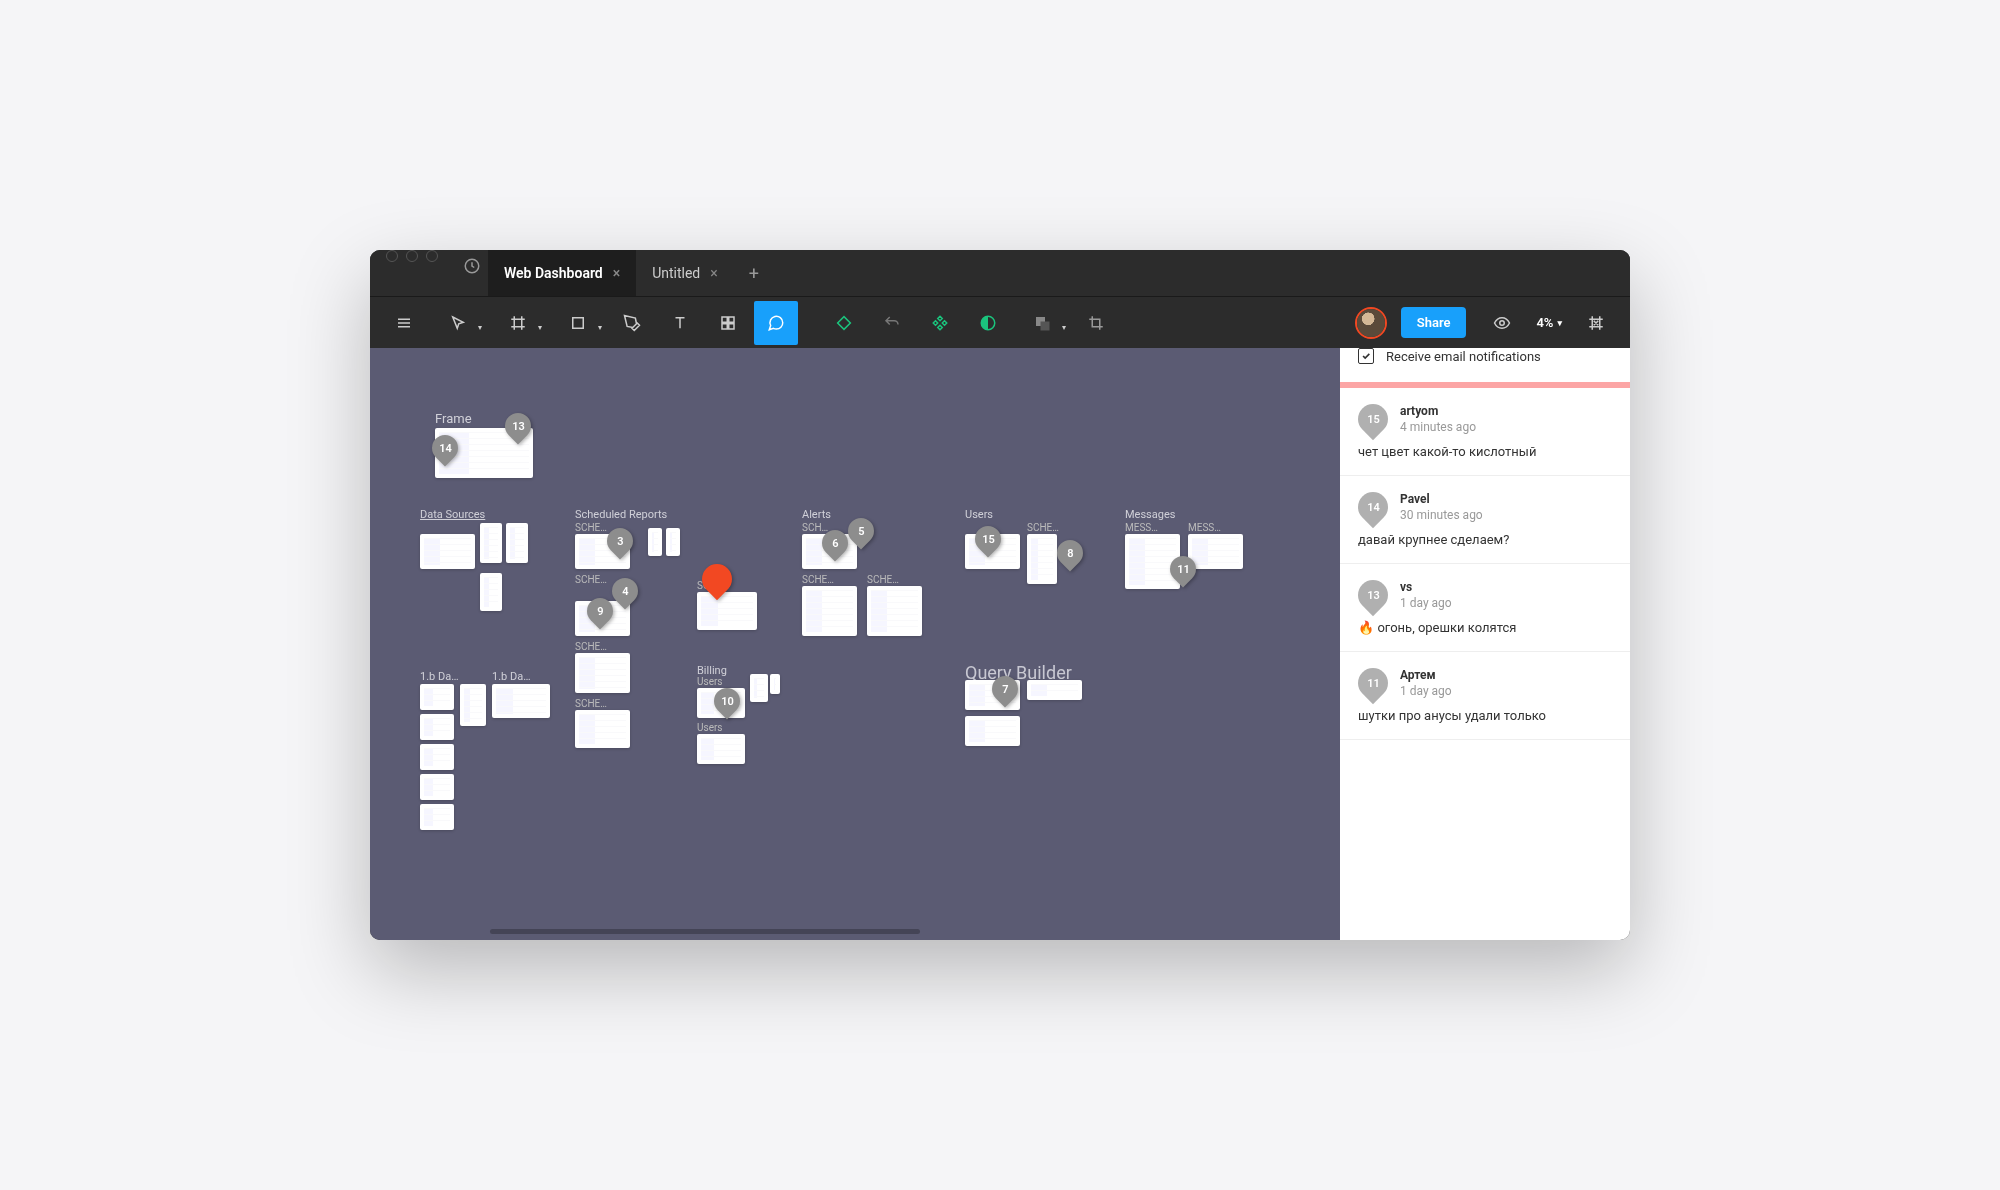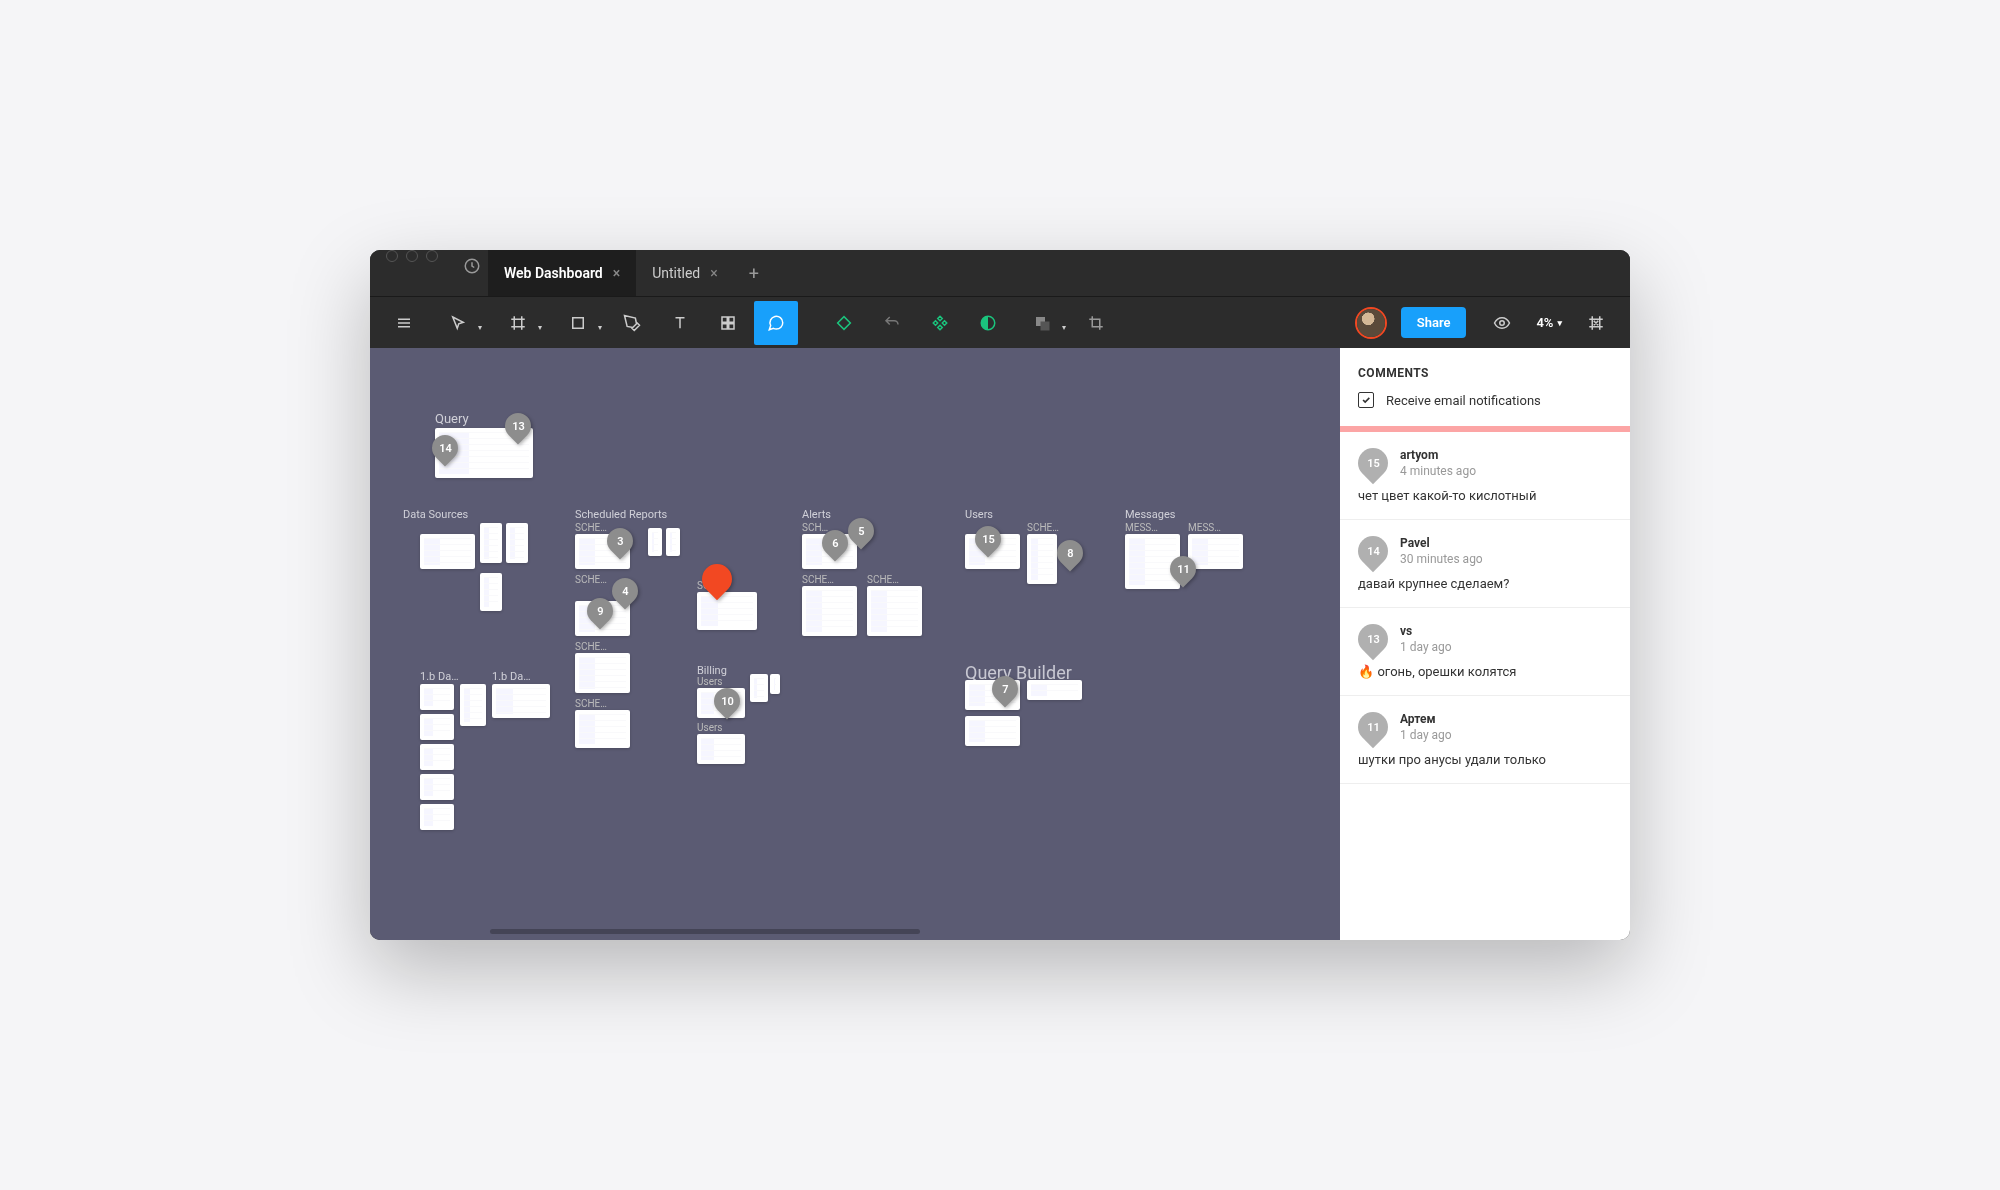--- a/index.html
+++ b/index.html
@@ -188,30 +188,30 @@
     <div class="tool">
       <svg class="icon-svg" viewBox="0 0 24 24" fill="none" stroke="currentColor" stroke-width="2">
           <path d="M7 3v18M17 3v18M3 7h18M3 17h18M9 9l6 6M15 9l-6 6"></path>
         </svg>
     </div>
   </div>
 
   <div class="main">
     <div class="canvas">
 
-      <div class="group-label" style="left:65px; top:63px; font-size:13px;">Query</div>
+      <div class="group-label" style="left:65px; top:63px; font-size:13px;">Frame</div>
       <div class="thumb" style="left:65px; top:80px; width:98px; height:50px;"></div>
       <div class="pin" style="left:135px; top:65px;">
           <span>13</span>
         </div>
       <div class="pin" style="left:62px; top:87px;">
           <span>14</span>
         </div>
 
-      <div class="group-label" style="left:33px; top:160px;">Data Sources</div>
+      <div class="group-label" style="left:50px; top:160px;text-decoration:underline;">Data Sources</div>
       <div class="thumb-label" style="left:50px; top:192px; width:50px;">Data S…</div>
       <div class="thumb" style="left:50px; top:186px; width:55px; height:35px;"></div>
       <div class="thumb" style="left:110px; top:175px; width:22px; height:40px;"></div>
       <div class="thumb" style="left:136px; top:175px; width:22px; height:40px;"></div>
       <div class="thumb" style="left:110px; top:225px; width:22px; height:38px;"></div>
 
       <div class="group-label" style="left:50px; top:322px;">1.b Da…</div>
       <div class="group-label" style="left:122px; top:322px;">1.b Da…</div>
       <div class="thumb" style="left:50px; top:336px; width:34px; height:26px;"></div>
       <div class="thumb" style="left:50px; top:366px; width:34px; height:26px;"></div>
@@ -298,21 +298,20 @@
       <div class="thumb-label" style="left:818px; top:174px;">MESS…</div>
       <div class="thumb" style="left:818px; top:186px; width:55px; height:35px;"></div>
       <div class="pin" style="left:800px; top:208px;">
           <span>11</span>
         </div>
 
       <div class="scrollbar-h"></div>
     </div>
 
     <div class="comments-panel">
-      <div class="panel-header">COMMENTS</div>
       <div class="notif-row">
         <div class="checkbox">
           <svg viewBox="0 0 24 24" fill="none" stroke="#333" stroke-width="4">
               <path d="M5 12l5 5L20 7"></path>
             </svg>
         </div>
         <span class="notif-label">Receive email notifications</span>
       </div>
 
       <div class="comment">

